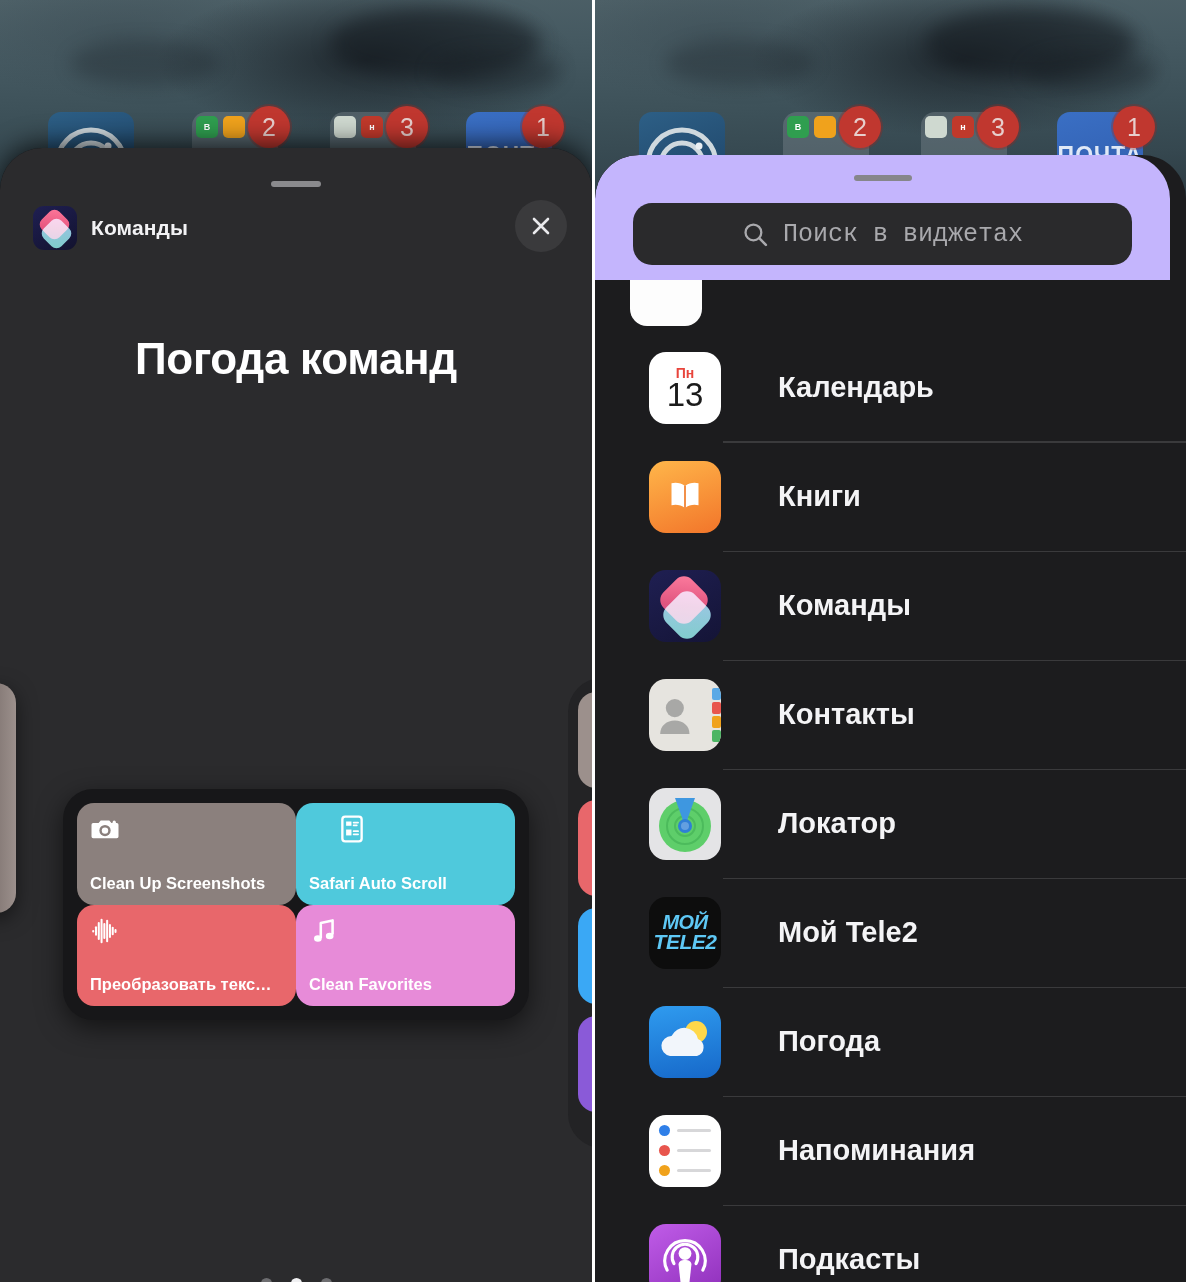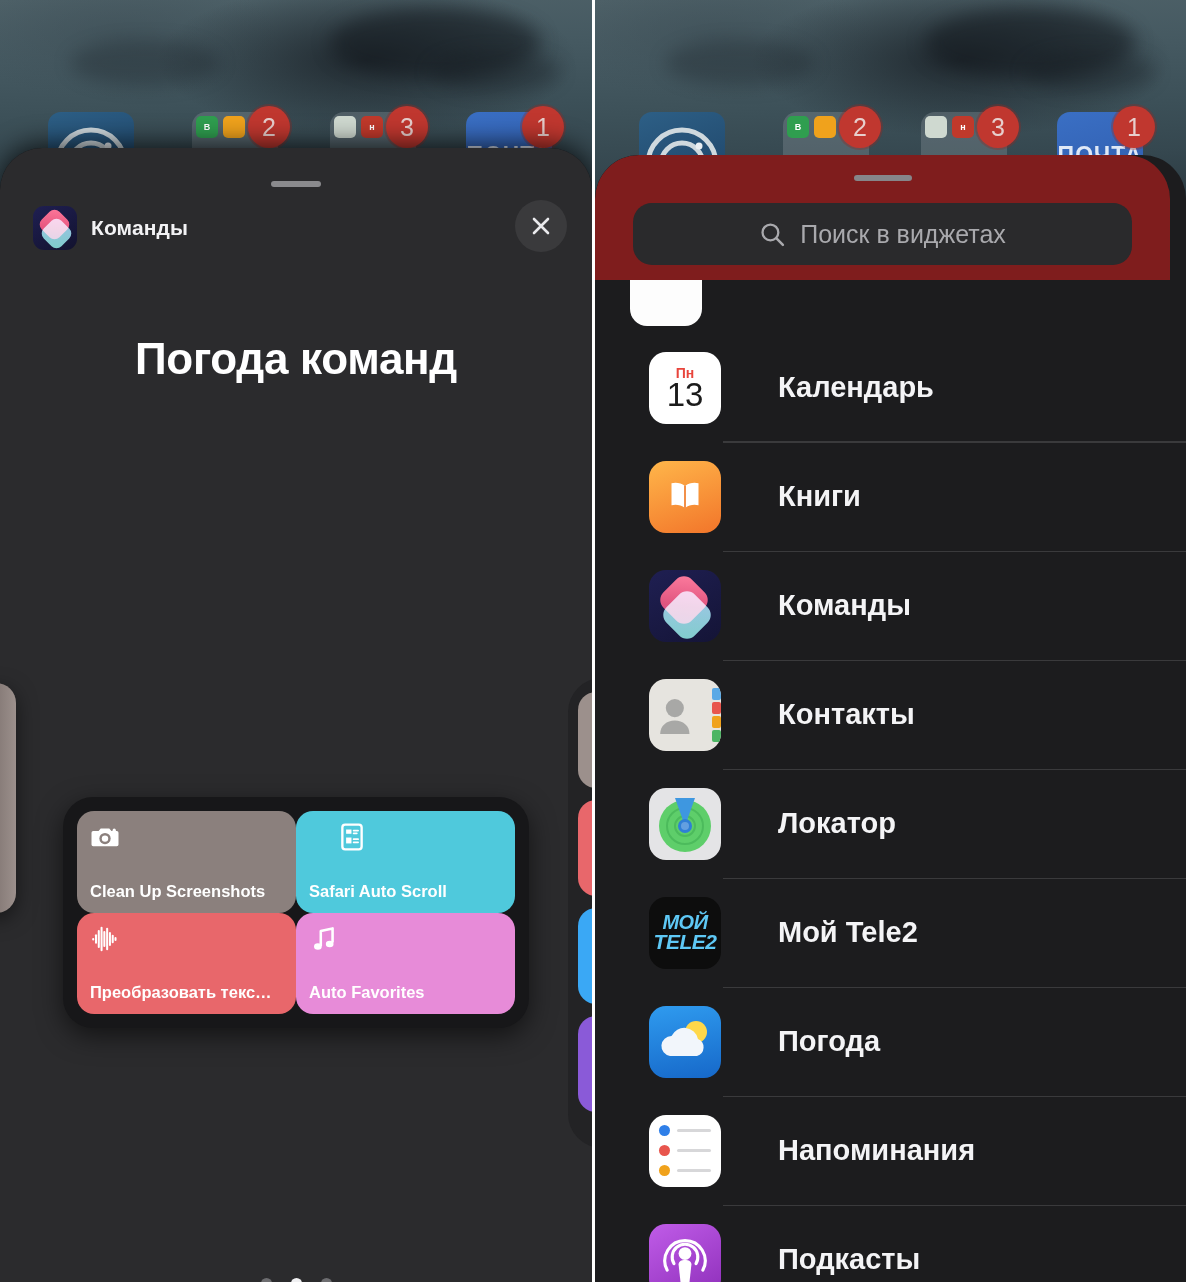--- a/index.html
+++ b/index.html
@@ -89,21 +89,21 @@
               background:linear-gradient(90deg,#6b615e,#9c908c); border-radius:28px; }
 
   .peek-card{
     position:absolute; left:568px; top:25px; width:120px; height:470px;
     background:#232325; border-radius:34px; padding:14px 10px;
     display:flex; flex-direction:column; gap:12px;
   }
   .peek-row{ height:96px; border-radius:18px; }
 
   .widget-card{
-    position:absolute; left:63px; top:144px; width:466px; height:231px;
+    position:absolute; left:63px; top:136px; width:466px; height:231px;
     background:#171719; border-radius:30px; padding:14px;
     display:grid; grid-template-columns:1fr 1fr; grid-template-rows:1fr 1fr;
     gap:0;
     box-shadow:0 8px 26px rgba(0,0,0,.55);
   }
   .tile{ border-radius:17px; position:relative; padding:11px 13px; overflow:hidden; cursor:pointer; }
   .tile-ic{ width:30px; height:30px; }
   .tile-label{
     position:absolute; left:13px; right:10px; bottom:12px;
     font-size:16.5px; font-weight:600; color:#fff; white-space:nowrap;
@@ -114,21 +114,21 @@
   .dot{ width:11px; height:11px; border-radius:50%; background:#6d6d70; }
   .dot.on{ background:#f0f0f2; }
 
   
   .gallery-sheet{
     position:absolute; left:0; right:0; top:155px; bottom:0;
     background:#1c1c1e; border-radius:44px 44px 0 0; overflow:hidden;
   }
   .gal-header{
     position:absolute; left:0; right:16px; top:0; height:125px;
-    background:#7f1d1d; border-radius:44px 44px 0 0; z-index:4;
+    background:#c4b5fd; border-radius:44px 44px 0 0; z-index:4;font-family:Liberation Mono, monospace;
   }
   .gal-grabber{
     position:absolute; left:50%; transform:translateX(-50%); top:20px;
     width:58px; height:6px; border-radius:3px; background:#86868a;
   }
   .searchbar{
     position:absolute; left:38px; right:38px; top:48px; height:62px;
     border-radius:19px; background:#2a2a2c;
     display:flex; align-items:center; justify-content:center; gap:14px; cursor:text;
   }
@@ -297,21 +297,21 @@
             </svg>
             <div class="tile-label">Преобразовать текс…</div>
           </div>
 
           <div class="tile" style="background:#e78bd8;">
             <svg class="tile-ic" viewBox="0 0 28 28">
               <path d="M11 20.5V6.5l11-2.4v13.2" fill="none" stroke="#fff" stroke-width="2.4" stroke-linejoin="round"></path>
               <ellipse cx="8.3" cy="21" rx="3.6" ry="3" fill="#fff"></ellipse>
               <ellipse cx="19.3" cy="18.6" rx="3.6" ry="3" fill="#fff"></ellipse>
             </svg>
-            <div class="tile-label">Auto Favorites</div>
+            <div class="tile-label">Clean Favorites</div>
           </div>
 
         </div>
       </div>
 
       <div class="dots">
         <div class="dot"></div>
         <div class="dot on"></div>
         <div class="dot"></div>
       </div>

